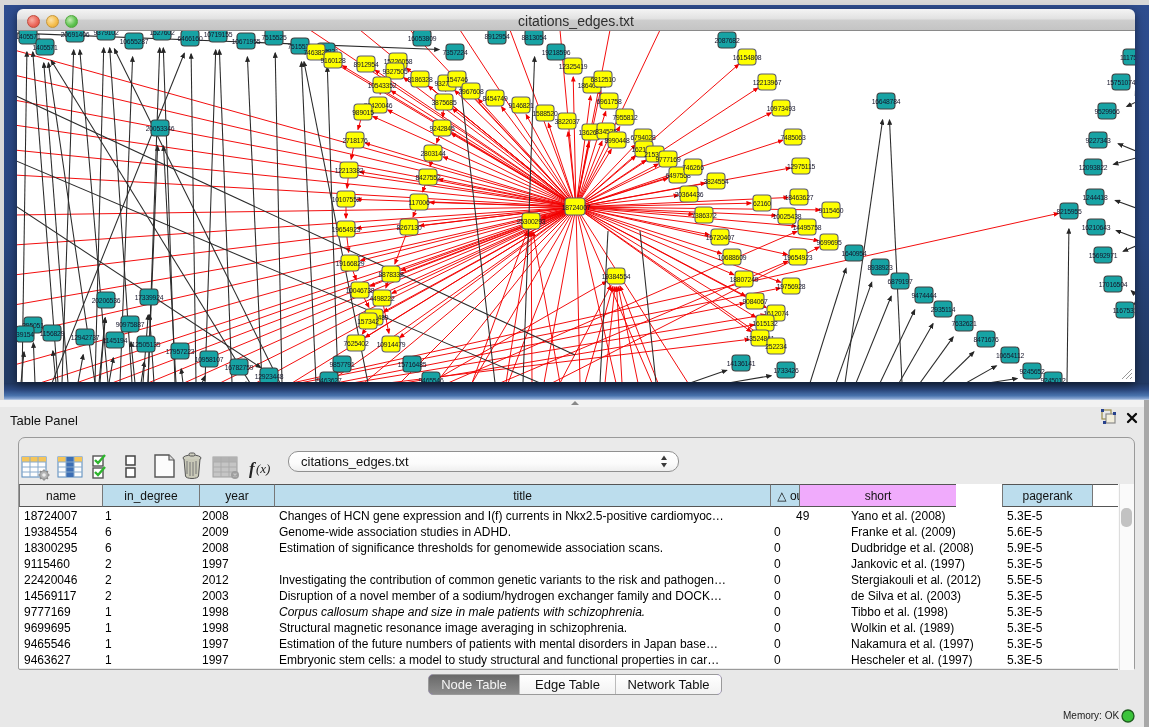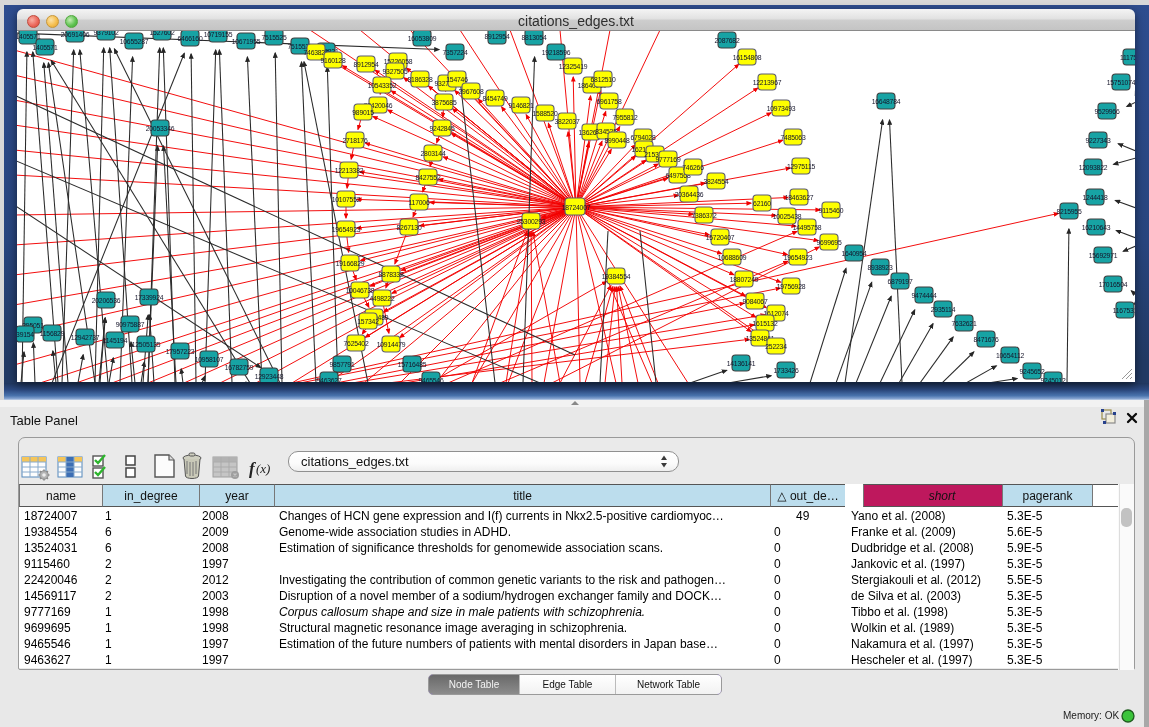--- a/index.html
+++ b/index.html
@@ -14,21 +14,21 @@
 #splitter{position:absolute;left:0;top:400px;width:1149px;height:7px;background:#f2f2f2;}
 #tpanel{position:absolute;left:0;top:407px;width:1149px;height:320px;background:#e8e8e8;}
 #tphead{position:absolute;left:0;top:0;width:1149px;height:27px;background:#e8e8e8;}
 #tphead .t{position:absolute;left:10px;top:6px;font-size:13px;color:#111;}
 #cpanel{position:absolute;left:18px;top:30px;width:1117px;height:233px;background:#eaeaea;border:1px solid #9a9a9a;border-radius:7px 7px 2px 2px;}
 #ddown{position:absolute;left:288px;top:451px;width:391px;height:21px;border:1.5px solid #909090;border-radius:10px;background:linear-gradient(180deg,#ffffff 0%,#fbfbfb 60%,#efefef 100%);font-size:13px;color:#111;line-height:19px;padding-left:12px;}
 .thead{position:absolute;top:484px;height:23px;font-size:12px;color:#111;text-align:center;line-height:23px;border-left:1px solid #777;border-top:1px solid #555;border-bottom:1px solid #555;background:#bcdded;}
 #twhite{position:absolute;left:19px;top:484px;width:1114px;height:184px;background:#fff;}
 .trow{position:absolute;left:0;width:1149px;height:16px;font-size:12px;color:#000;}
 .trow span{position:absolute;top:1px;white-space:nowrap;}
-#tabbar{position:absolute;left:428px;top:674px;height:21px;border:1px solid #9a9a9a;border-radius:5px;background:#8b5cf6;display:flex;overflow:hidden;font-size:10px;}
+#tabbar{position:absolute;left:428px;top:674px;height:21px;border:1px solid #9a9a9a;border-radius:5px;background:#8b5cf6;display:flex;overflow:hidden;font-size:13px;}
 .seg{height:100%;line-height:20px;text-align:center;}
 #memtxt{position:absolute;left:1063px;top:710px;font-size:10px;color:#222;}
 #rstrip{position:absolute;left:1144px;top:400px;width:5px;height:327px;background:#a8a8a8;}
 </style></head><body>
 <div id="root">
 <div id="desktop"></div>
 <div id="deskbot"></div>
 <div id="gwin">
   <div id="gcontent">
         <svg width="1118" height="351" viewBox="0 0 1118 351" style="position:absolute;left:0;top:0;">
@@ -618,21 +618,21 @@
 <div id="ddown">citations_edges.txt<svg width="10" height="15" style="position:absolute;right:9px;top:2px;">
         <path d="M5,1.5 L8,6 L2,6 Z" fill="#3a3a3a"></path>
         <path d="M5,13.5 L8,9 L2,9 Z" fill="#3a3a3a"></path>
       </svg></div>
 <div id="twhite"></div>
 <div class="thead" style="left:19px;width:83px;background:#eaeaea;">name</div>
     <div class="thead" style="left:102px;width:97px;background:#bcdded;">in_degree</div>
     <div class="thead" style="left:199px;width:75px;background:#bcdded;">year</div>
     <div class="thead" style="left:274px;width:496px;background:#bcdded;">title</div>
     <div class="thead" style="left:770px;width:75px;background:#bcdded;">△ out_de…</div>
-    <div class="thead" style="left:863px;width:157px;background:#be185d;font-style:italic;">short</div>
+    <div class="thead" style="left:799px;width:157px;background:#f0abfc;">short</div>
     <div class="thead" style="left:1002px;width:90px;background:#bcdded;">pagerank</div>
     <div style="position:absolute;left:1092px;top:484px;width:26px;height:23px;background:#fff;border-top:1px solid #555;border-bottom:1px solid #555;border-left:1px solid #777;"></div>
 <div class="trow" style="top:508px;">
       <span style="left:24px;">18724007</span>
       <span style="left:105px;">1</span>
       <span style="left:202px;">2008</span>
       <span style="left:279px;">Changes of HCN gene expression and I(f) currents in Nkx2.5-positive cardiomyoc…</span>
       <span style="left:796px;text-align:center;">49</span>
       <span style="left:851px;">Yano et al. (2008)</span>
       <span style="left:1007px;">5.3E-5</span>
@@ -640,21 +640,21 @@
     <div class="trow" style="top:524px;">
       <span style="left:24px;">19384554</span>
       <span style="left:105px;">6</span>
       <span style="left:202px;">2009</span>
       <span style="left:279px;">Genome-wide association studies in ADHD.</span>
       <span style="left:774px;">0</span>
       <span style="left:851px;">Franke et al. (2009)</span>
       <span style="left:1007px;">5.6E-5</span>
     </div>
     <div class="trow" style="top:540px;">
-      <span style="left:24px;">13524031</span>
+      <span style="left:24px;">18300295</span>
       <span style="left:105px;">6</span>
       <span style="left:202px;">2008</span>
       <span style="left:279px;">Estimation of significance thresholds for genomewide association scans.</span>
       <span style="left:774px;">0</span>
       <span style="left:851px;">Dudbridge et al. (2008)</span>
       <span style="left:1007px;">5.9E-5</span>
     </div>
     <div class="trow" style="top:556px;">
       <span style="left:24px;">9115460</span>
       <span style="left:105px;">2</span>
@@ -705,20 +705,21 @@
       <span style="left:202px;">1997</span>
       <span style="left:279px;">Estimation of the future numbers of patients with mental disorders in Japan base…</span>
       <span style="left:774px;">0</span>
       <span style="left:851px;">Nakamura et al. (1997)</span>
       <span style="left:1007px;">5.3E-5</span>
     </div>
     <div class="trow" style="top:652px;">
       <span style="left:24px;">9463627</span>
       <span style="left:105px;">1</span>
       <span style="left:202px;">1997</span>
+      <span style="left:279px;">Embryonic stem cells: a model to study structural and functional properties in car…</span>
       <span style="left:774px;">0</span>
       <span style="left:851px;">Hescheler et al. (1997)</span>
       <span style="left:1007px;">5.3E-5</span>
     </div>
 <svg width="16" height="186" style="position:absolute;left:1118px;top:484px;">
       <rect x="0" y="0" width="16" height="186" fill="#fafafa"></rect>
       <rect x="1" y="0" width="1" height="186" fill="#ddd"></rect>
       <rect x="3" y="24" width="11" height="19" rx="5" fill="#c2c2c2"></rect>
     </svg>
 <div id="tabbar">

